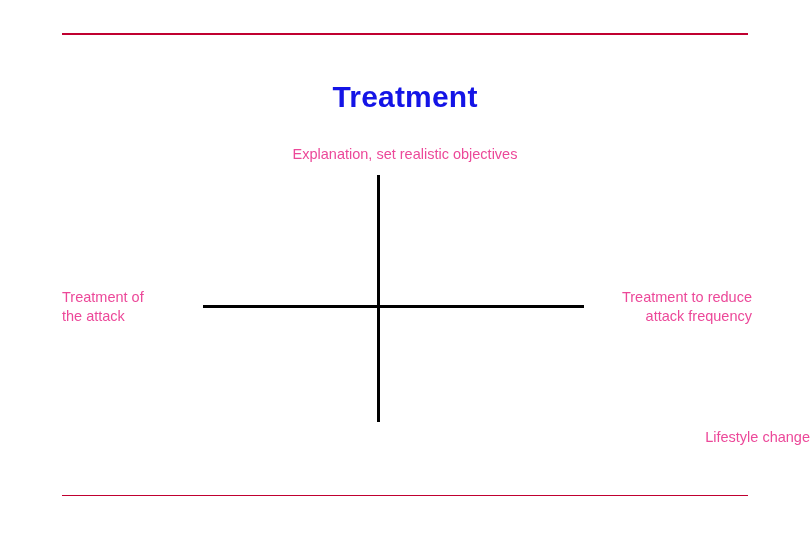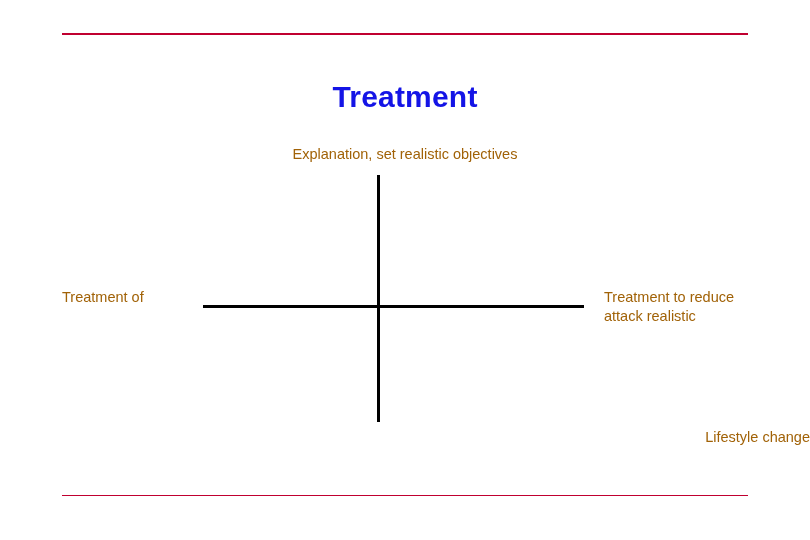--- a/index.html
+++ b/index.html
@@ -38,45 +38,45 @@
     width: 810px;
     text-align: center;
     font-size: 30px;
     font-weight: bold;
     color: #1414e6;
     letter-spacing: 0.2px;
   }
   .label {
     position: absolute;
     font-size: 14.5px;
-    color: #a16207;
+    color: #ec4899;
     line-height: 19px;
   }
   .label-top {
     left: 0;
     top: 145px;
     width: 810px;
     text-align: center;
   }
   .label-bottom {
     left: 0;
     top: 428px;
     width: 810px;
     text-align: right;
   }
   .label-left {
     left: 62px;
     top: 288px;
     width: 160px;
   }
   .label-right {
-    left: 604px;
+    left: 572px;
     top: 288px;
     width: 180px;
-    text-align: left;
+    text-align: right;
   }
   .axis-v {
     position: absolute;
     left: 377px;
     top: 175px;
     width: 0;
     height: 247px;
     border-left: 3px solid #000000;
   }
   .axis-h {
@@ -97,24 +97,25 @@
 
   <div class="title">Treatment</div>
 
   <div class="label label-top">Explanation, set realistic objectives</div>
 
   <div class="axis-v"></div>
   <div class="axis-h"></div>
 
   <div class="label label-left">
     <div>Treatment of</div>
+    <div>the attack</div>
   </div>
 
   <div class="label label-right">
     <div>Treatment to reduce</div>
-    <div>attack realistic</div>
+    <div>attack frequency</div>
   </div>
 
   <div class="label label-bottom">Lifestyle change</div>
 
   <div class="rule rule-bottom"></div>
 
 </div>
 
 </body></html>

